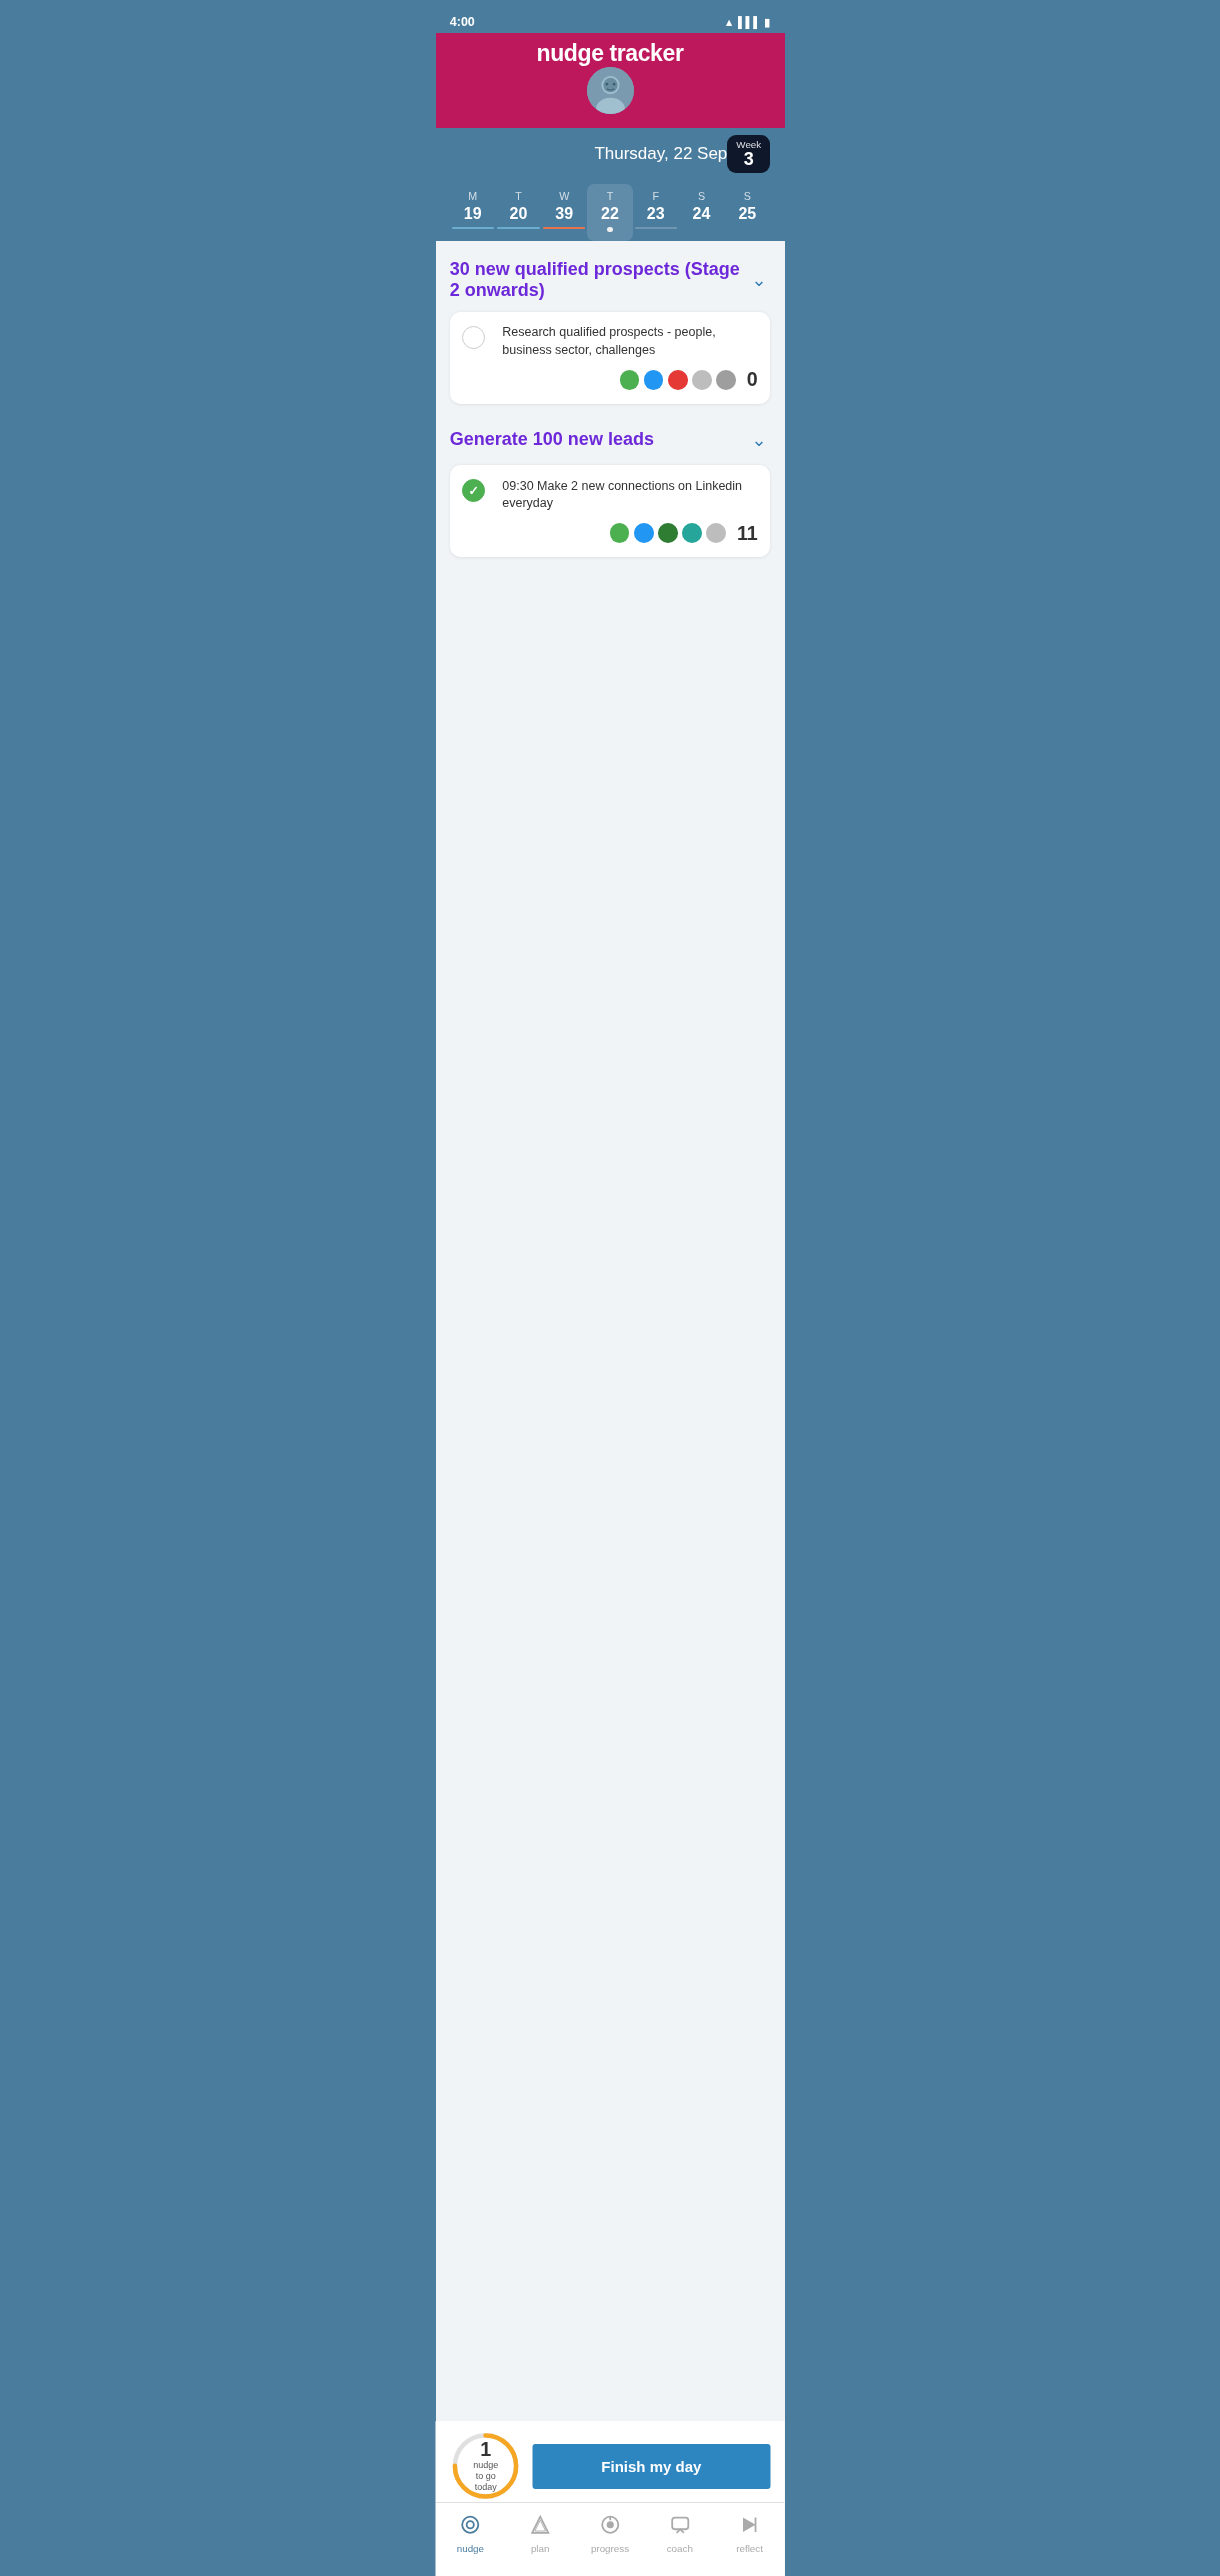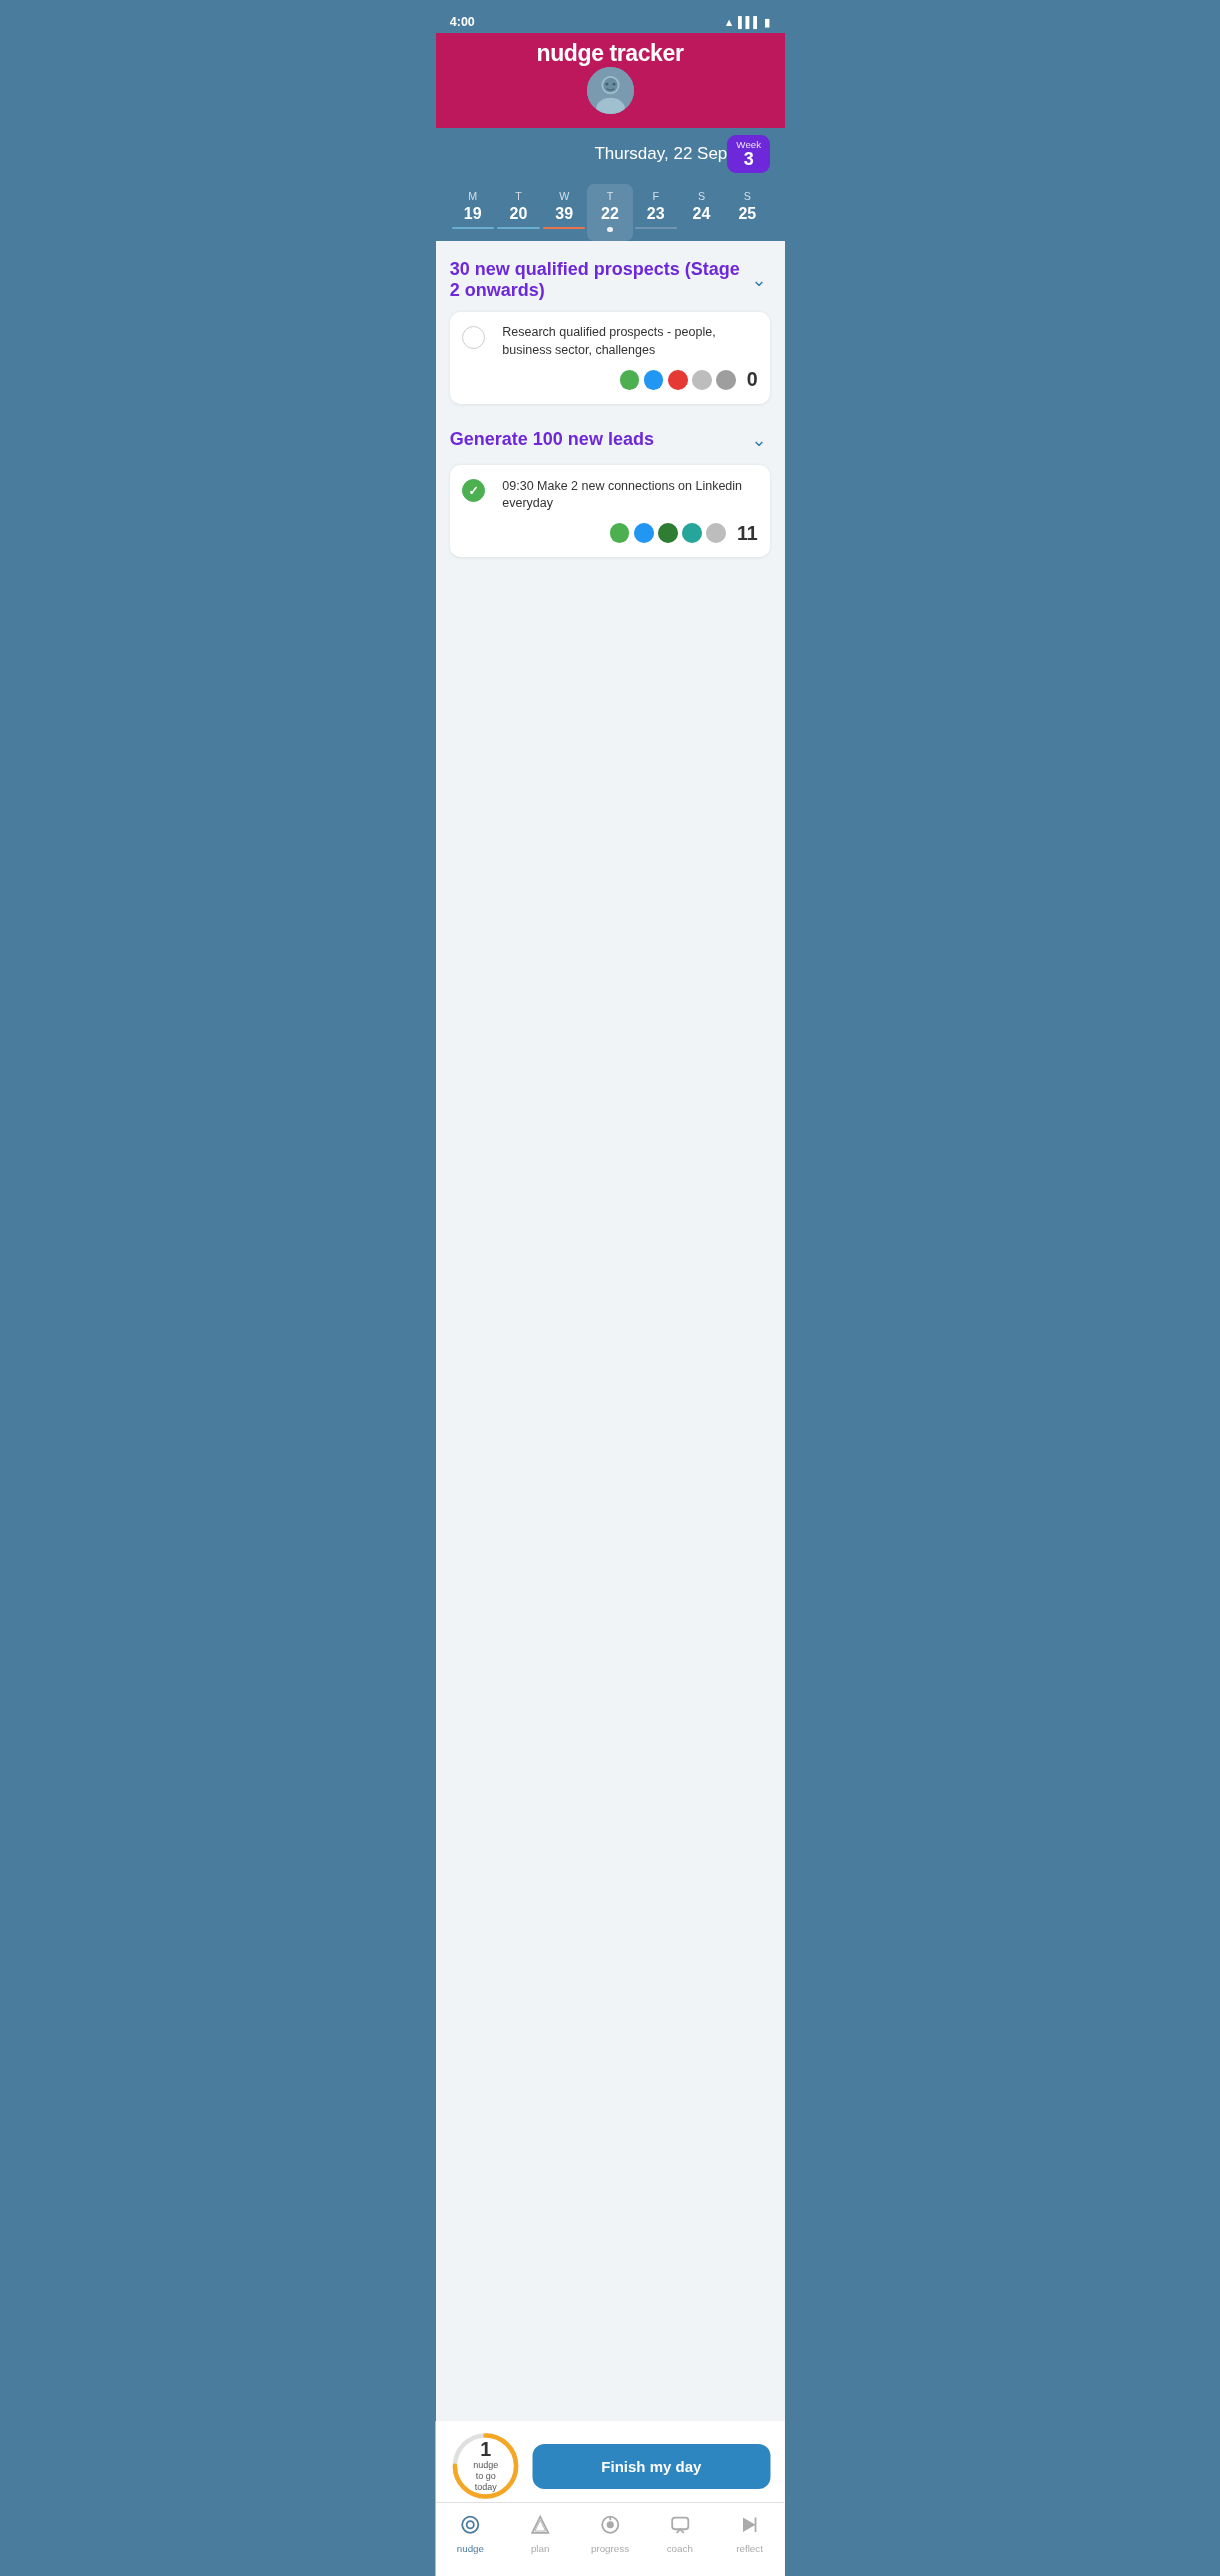--- a/index.html
+++ b/index.html
@@ -88,21 +88,21 @@
       padding: 7.2px 0 10.7px;
     }
 
     .date-title {
       color: white;
       font-size: 17px;
       font-weight: 500;
     }
 
     .week-badge {
-      background: #6d28d9;
+      background: #0f172a;
       border-radius: 9px;
       padding: 3.6px 9px;
       text-align: center;
       color: white;
     }
 
     .week-badge .week-label {
       font-size: 9.8px;
       opacity: 0.85;
     }
@@ -321,21 +321,21 @@
       font-size: 9px;
       color: #555;
       line-height: 1.2;
     }
 
     .finish-btn {
       flex: 1;
       background: #2e86c1;
       color: white;
       border: none;
-      border-radius: 12px;
+      border-radius: 3px;
       padding: 14.3px;
       font-size: 15px;
       font-weight: 600;
       cursor: pointer;
       text-align: center;
     }
 
     
     .bottom-nav {
       display: flex;

